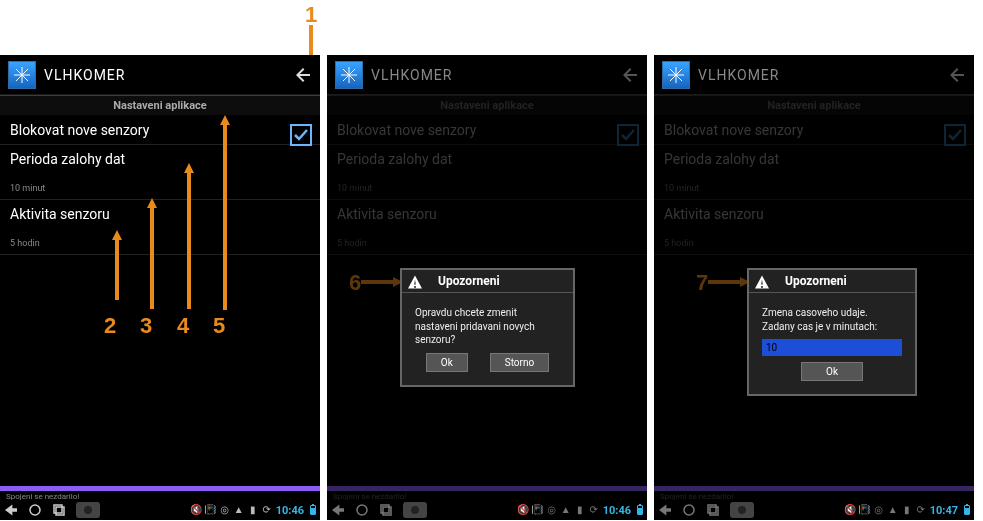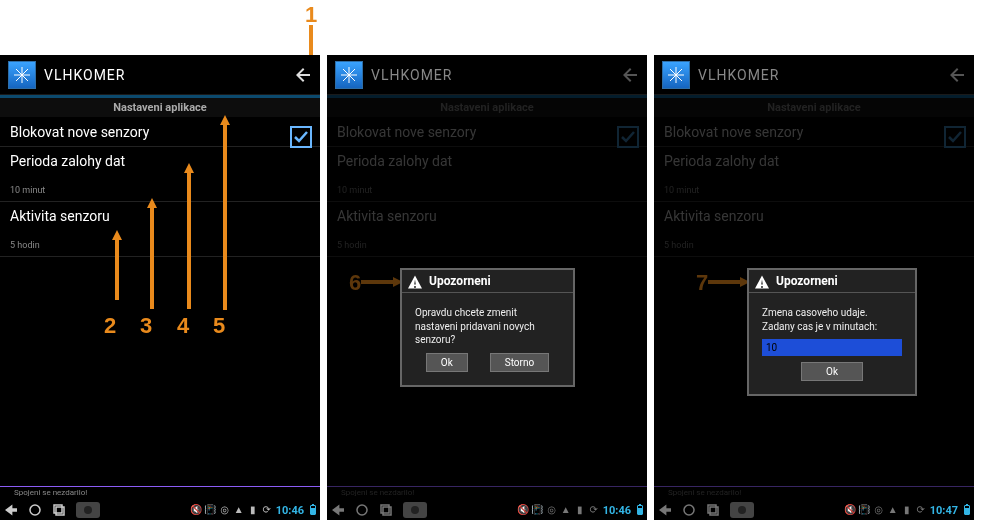--- a/index.html
+++ b/index.html
@@ -16,52 +16,52 @@
   .appicon { width: 28px; height: 28px; margin: 4px 8px; background: linear-gradient(#3aa3ff,#1565c0); border: 1px solid #2d6ea8; display: flex; align-items: center; justify-content: center; }
   .appicon-burst { width: 16px; height: 16px; position: relative; }
   .appicon-burst svg { width: 16px; height: 16px; }
   .apptitle { color: #fff; font-size: 14px; font-weight: 400; letter-spacing: 1px; flex: 1; }
   .backbtn { width: 18px; height: 18px; margin-right: 8px; display: flex; align-items: center; justify-content: center; color: #ddd; }
   .backbtn svg { width: 16px; height: 16px; }
   .apptitle.dim { color: #888; }
   .backbtn.dim { color: #555; }
   
   .content-area { position: relative; flex: 1; display: flex; flex-direction: column; background: #000; }
-  .subhead { background: #0d0d0d; color: #aaa; font-size: 11px; text-align: center; padding: 3px 12px; font-weight: bold; border-top: 3px solid #0c4a6e; border-bottom: 1px solid #000; }
+  .subhead { background: #0d0d0d; color: #aaa; font-size: 11px; text-align: center; padding: 3px 12px; font-weight: bold; border-top: 1px solid #0c4a6e; border-bottom: 1px solid #000; }
   .dimmed .subhead { color: #555; }
   .list { flex: 1; }
   .row { border-bottom: 1px solid #222; padding: 6px 10px; position: relative; cursor: pointer; }
   .row .title { color: #fff; font-size: 14px; }
   .row .sub { color: #888; font-size: 9px; margin-top: 16px; }
   .dimmed .row .title { color: #888; }
   .dimmed .row .sub { color: #555; }
   .checkbox { position: absolute; right: 8px; top: 8px; width: 22px; height: 22px; border: 2px solid #6ab7ff; display: flex; align-items: center; justify-content: center; }
   .checkbox svg { width: 14px; height: 14px; }
   .dimmed .checkbox { border-color: #2a5c83; }
   
-  .footer { height: 14px; background: #000; color: #888; font-size: 8px; padding: 1px 14px; border-top: 1px solid #8b5cf6; }
+  .footer { height: 14px; background: #000; color: #888; font-size: 8px; padding: 1px 6px; border-top: 5px solid #8b5cf6; }
   .dimmed .footer { color: #555; }
   
   .navbar { height: 20px; background: #000; display: flex; align-items: center; justify-content: space-between; padding: 0 4px; }
   .navbtns { display: flex; gap: 10px; align-items: center; }
   .navico { width: 14px; height: 14px; color: #ccc; display: flex; align-items: center; justify-content: center; }
   .navico.cam { width: 24px; height: 16px; background: #444; border-radius: 3px; }
   .navico.cam::after { content:""; width: 8px; height: 8px; background: #222; border-radius: 50%; position: absolute; }
   .navico.cam { position: relative; display:flex; align-items:center; justify-content:center; }
   .navico svg { width: 12px; height: 12px; }
   .statusgrp { display: flex; gap: 4px; align-items: center; }
   .sico { width: 10px; height: 10px; color: #bbb; display: flex; align-items: center; justify-content: center; font-size: 10px; line-height: 1; }
   .dimmed-nav .sico, .dimmed-nav .navico { color: #777; }
   .clock { color: #33b5e5; font-size: 11px; font-weight: bold; }
   .batt { display: inline-block; width: 6px; height: 10px; border: 1px solid #33b5e5; border-radius: 1px; position: relative; margin-left: 2px; }
   .batt::before { content:""; position:absolute; top:-2px; left:1px; width:2px; height:1px; background:#33b5e5; }
   .batt::after { content:""; position:absolute; left:0; right:0; bottom:0; height:80%; background:#33b5e5; }
   
   .dialog { position: absolute; top: 173px; left: 73px; width: 175px; border: 2px solid #666; background: #222; z-index: 5; pointer-events: auto; }
-  .dialog .dtitlebar { display: flex; align-items: center; padding: 4px 6px; gap: 7px; }
+  .dialog .dtitlebar { display: flex; align-items: center; padding: 4px 6px; gap: 16px; }
   .dialog .alertico { width: 14px; height: 14px; color: #fff; }
   .dialog .alertico svg { width: 14px; height: 14px; }
   .dialog .dtitle { color: #fff; font-size: 12px; font-weight: bold; }
   .dialog .dbody { display: flex; flex-direction: column; border-top: 1px solid #555; padding: 13px; }
   .dialog .dtext { color: #eee; font-size: 10px; margin-bottom: 6px; line-height: 1.35; }
   .dialog .dinput { background: #1d4ed8; border: none; color: #000; font-size: 10px; padding: 3px 4px; margin-bottom: 6px; width: 100%; font-family: inherit; }
   .dialog .dbtns { display: flex; justify-content: center; gap: 22px; }
   .dialog button.dbtn { background: #555; border: 1px solid #777; color: #fff; font-size: 10px; padding: 3px 14px; cursor: pointer; font-family: inherit; }
   
   .callout-num { font-size: 22px; font-weight: bold; color: #e98a1c; font-family: Arial, sans-serif; position: absolute; }

